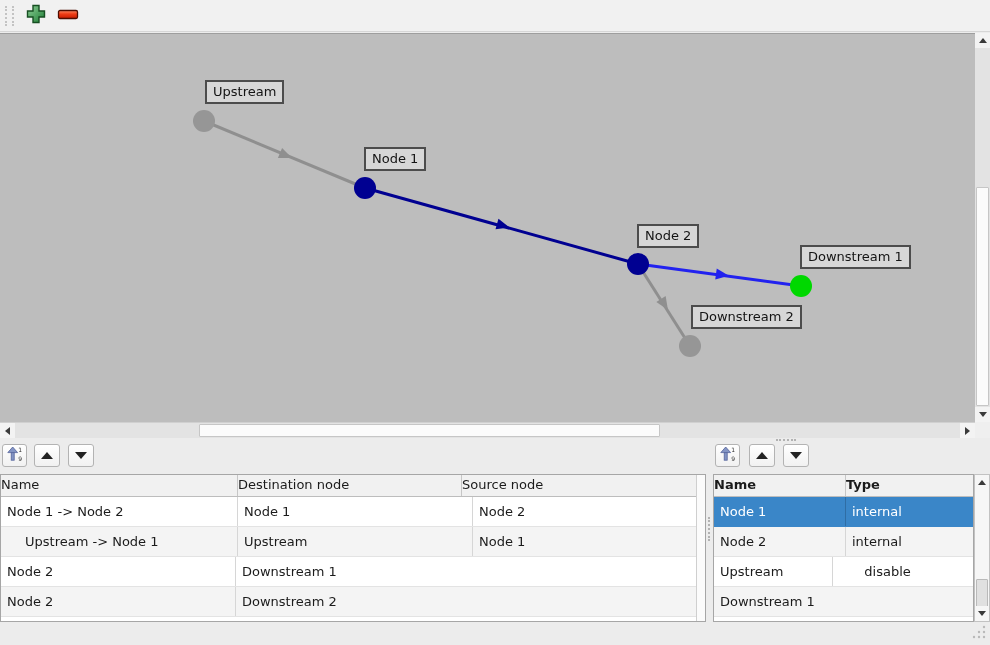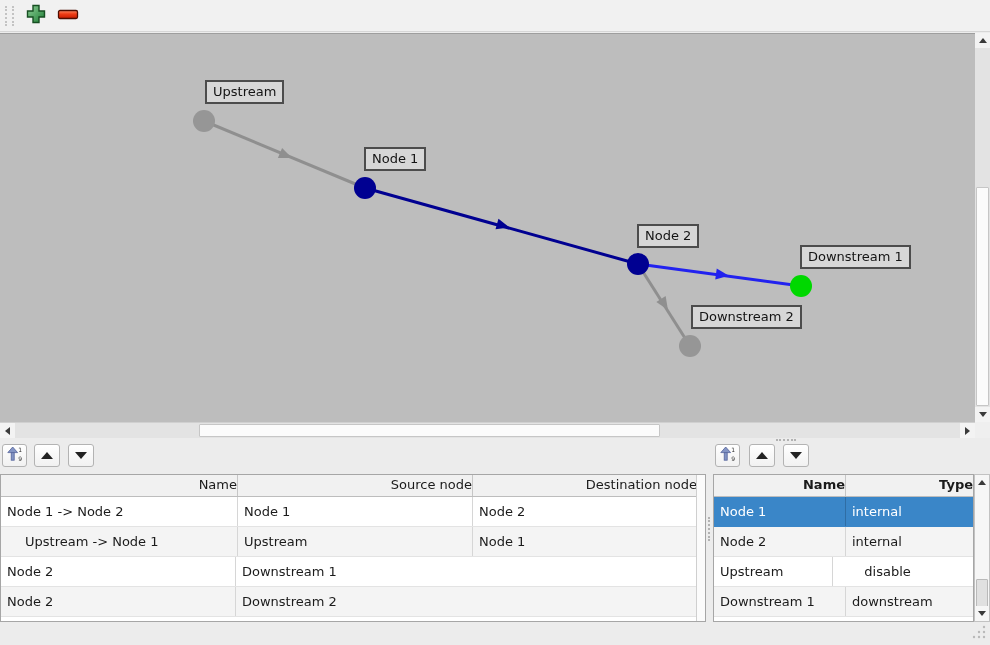--- a/index.html
+++ b/index.html
@@ -38,21 +38,21 @@
   .vsplit-dots{position:absolute;left:708px;top:517px;width:0;height:24px;border-left:2px dotted #b2b2b2;}
 
   
   .mbtn{position:absolute;top:444px;height:23px;border:1px solid #b3b3b3;border-radius:3px;
         background:linear-gradient(#ffffff,#f1f1f1);display:flex;align-items:center;justify-content:center;
         padding:0;cursor:pointer;}
 
   
   .table{position:absolute;top:474px;background:#fff;border:1px solid #a6a6a6;overflow:hidden;}
   .thead{display:flex;height:22px;background:#f1f1f1;border-bottom:1px solid #bdbdbd;}
-  .thcell{text-align:right;line-height:20px;border-right:1px solid #c6c6c6;overflow:hidden;white-space:nowrap;}
+  .thcell{text-align:left;line-height:20px;border-right:1px solid #c6c6c6;overflow:hidden;white-space:nowrap;}
   .thcell:last-child{border-right:none;}
   .thead.bold .thcell{font-weight:bold;}
   .trow{display:flex;height:30px;line-height:29px;background:#fff;border-bottom:1px solid #e3e3e3;align-items:center;}
   .trow.alt{background:#f4f4f4;}
   .trow.selected{background:#3a86c8;color:#fff;border-bottom-color:#3a86c8;}
   .tcell{padding:0 6px;border-right:1px solid #d6d6d6;overflow:hidden;white-space:nowrap;}
   .trow.selected .tcell{border-right-color:rgba(0,0,0,0.18);}
   .tcell:last-child{border-right:none;}
   .gutter{position:absolute;right:0;top:0;bottom:0;width:9px;background:#fbfbfb;border-left:1px solid #cfcfcf;}
 
@@ -178,22 +178,22 @@
   <button class="mbtn" style="left:749px;width:26px;">
       <div class="tri-up" style="border-left-width:6px;border-right-width:6px;border-bottom-width:7px;border-bottom-color:#222;"></div>
     </button>
   <button class="mbtn" style="left:783px;width:26px;">
       <div class="tri-down" style="border-left-width:6px;border-right-width:6px;border-top-width:7px;border-top-color:#222;"></div>
     </button>
 
   <div class="table" style="left:0;width:706px;height:148px;">
     <div class="thead">
       <div class="thcell" style="width:237px;">Name</div>
+      <div class="thcell" style="width:224px;">Destination node</div>
       <div class="thcell" style="width:235px;">Source node</div>
-      <div class="thcell" style="width:224px;">Destination node</div>
     </div>
     <div id="edges-body">
         <div class="trow">
           <div class="tcell" style="width: 237px;">Node 1 -&gt; Node 2</div>
           <div class="tcell" style="width: 235px;">Node 1</div>
           <div class="tcell" style="width: 224px;">Node 2</div>
         </div>
         <div class="trow alt">
           <div class="tcell" style="width: 237px; padding-left: 24px;">Upstream -&gt; Node 1</div>
           <div class="tcell" style="width: 235px;">Upstream</div>
@@ -224,21 +224,20 @@
         <div class="trow alt">
           <div class="tcell" style="width: 132px;">Node 2</div>
           <div class="tcell" style="width: 127px;">internal</div>
         </div>
         <div class="trow">
           <div class="tcell" style="width: 132px;">Upstream</div>
           <div class="tcell" style="width: 127px; margin-left: 25px;">disable</div>
         </div>
         <div class="trow alt">
           <div class="tcell" style="width: 132px;">Downstream 1</div>
-          <div class="tcell" style="width: 127px;">downstream</div>
         </div>
       </div>
   </div>
 
   <div class="tscroll">
     <div class="sb-btn" style="top:0;">
         <div class="tri-up"></div>
       </div>
     <div class="tsthumb" style="top:104px;height:28px;"></div>
     <div class="sb-btn" style="bottom:0;">

